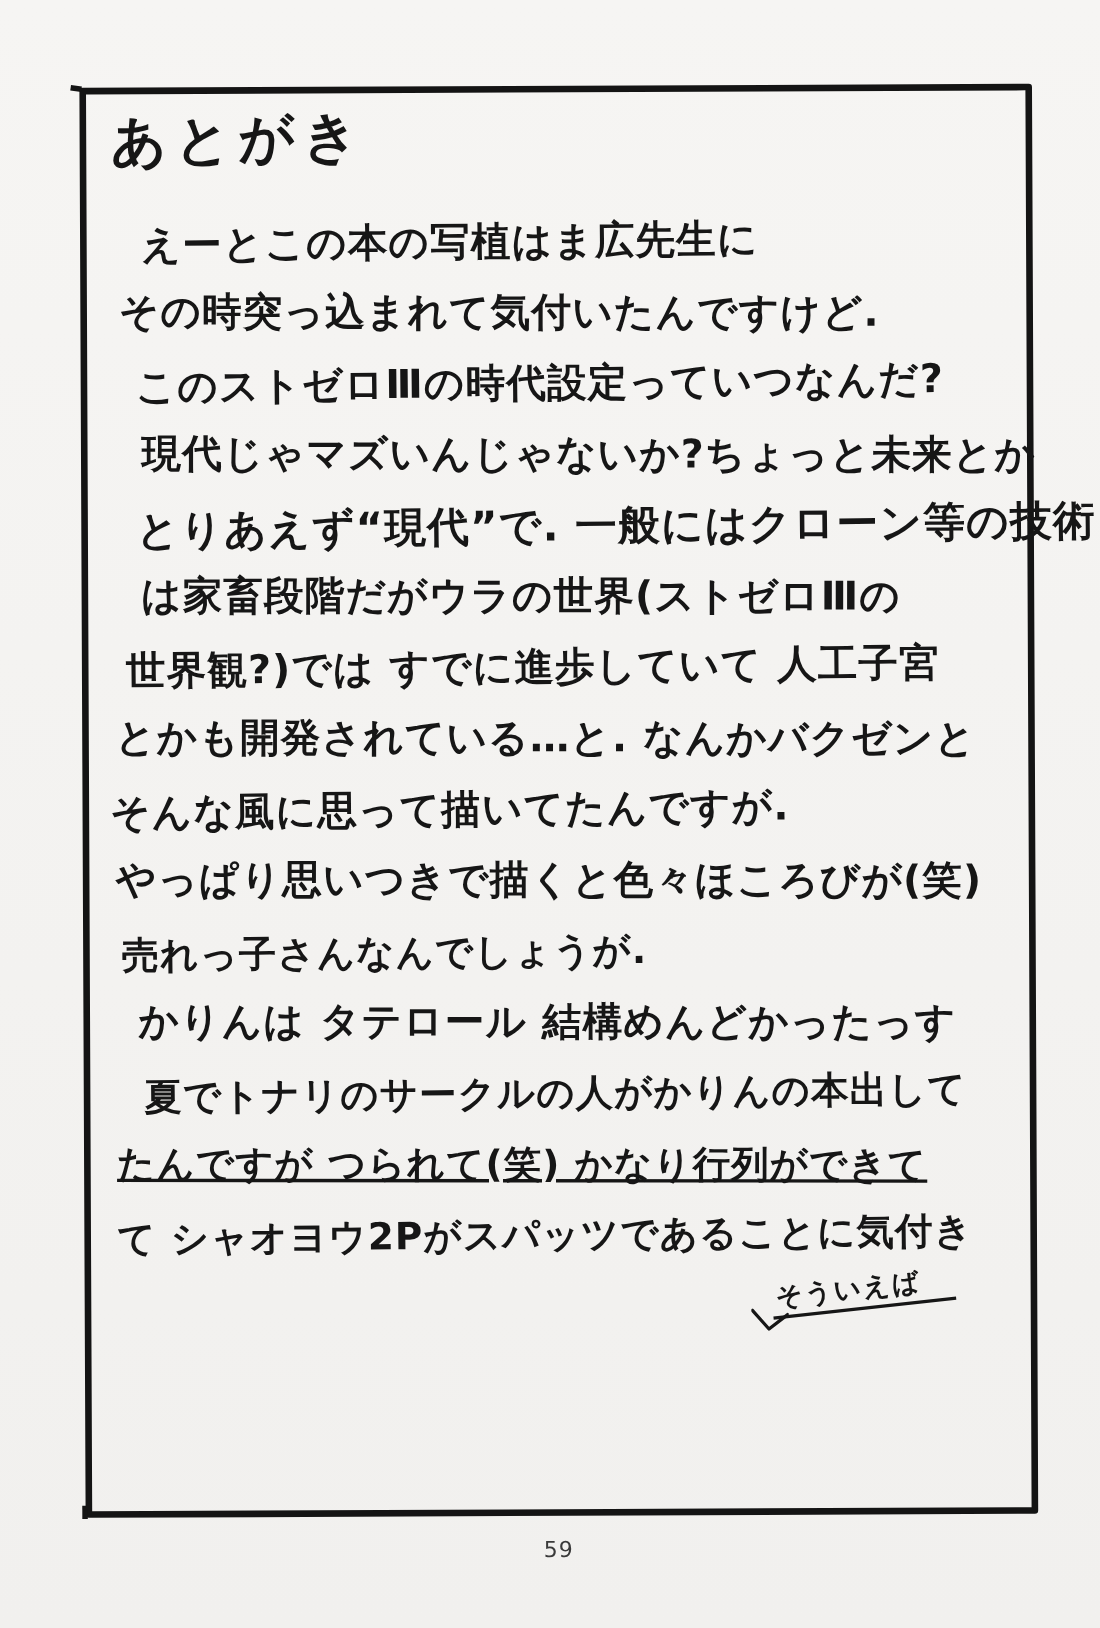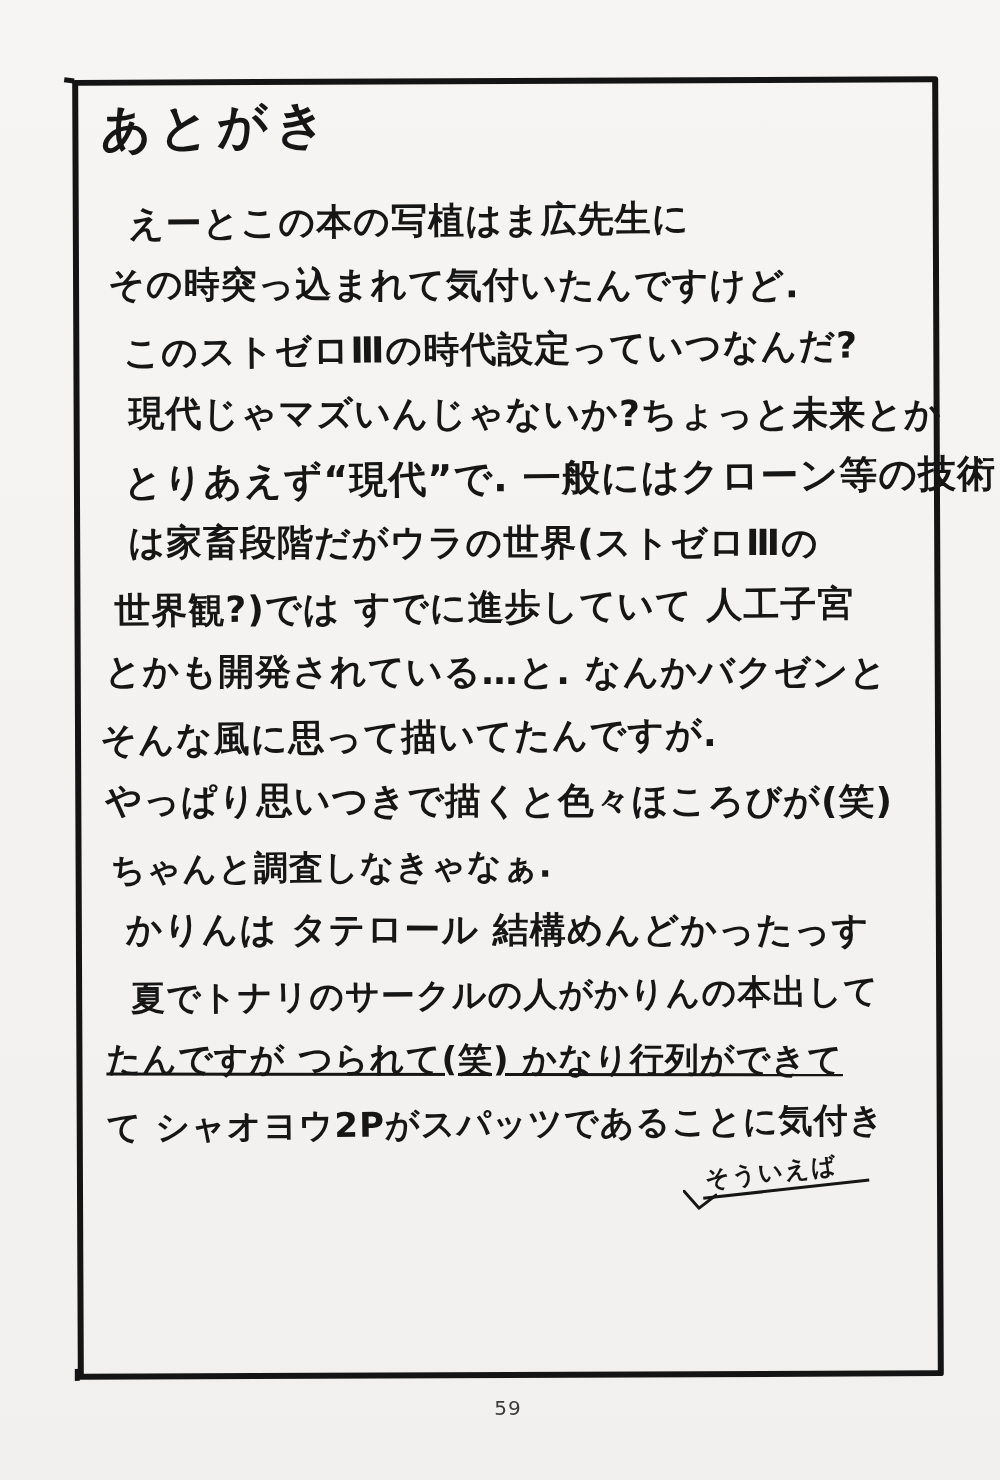--- a/index.html
+++ b/index.html
@@ -105,21 +105,21 @@
       <div class="line">えーとこの本の写植はま広先生に</div>
       <div class="line">その時突っ込まれて気付いたんですけど.</div>
       <div class="line">このストゼロⅢの時代設定っていつなんだ?</div>
       <div class="line">現代じゃマズいんじゃないか?ちょっと未来とか</div>
       <div class="line">とりあえず“現代”で. 一般にはクローン等の技術</div>
       <div class="line">は家畜段階だがウラの世界(ストゼロⅢの</div>
       <div class="line">世界観?)では すでに進歩していて 人工子宮</div>
       <div class="line">とかも開発されている…と. なんかバクゼンと</div>
       <div class="line">そんな風に思って描いてたんですが.</div>
       <div class="line">やっぱり思いつきで描くと色々ほころびが(笑)</div>
-      <div class="line">ちゃんと調査しなきゃなぁ.</div>
+      <div class="line">売れっ子さんなんでしょうが.</div>
       <div class="line">かりんは タテロール 結構めんどかったっす</div>
       <div class="line">夏でトナリのサークルの人がかりんの本出して</div>
       <div class="line">たんですが つられて(笑) かなり行列ができて</div>
       <div class="line">て シャオヨウ2Pがスパッツであることに気付き</div>
     </div>
     <div class="annotation">そういえば</div>
     <span class="caret">
       <svg width="34" height="22" viewBox="0 0 34 22">
         <polyline points="1,2 16,19 33,6" fill="none" stroke="#161616" stroke-width="3" stroke-linecap="round" stroke-linejoin="round"></polyline>
       </svg>

